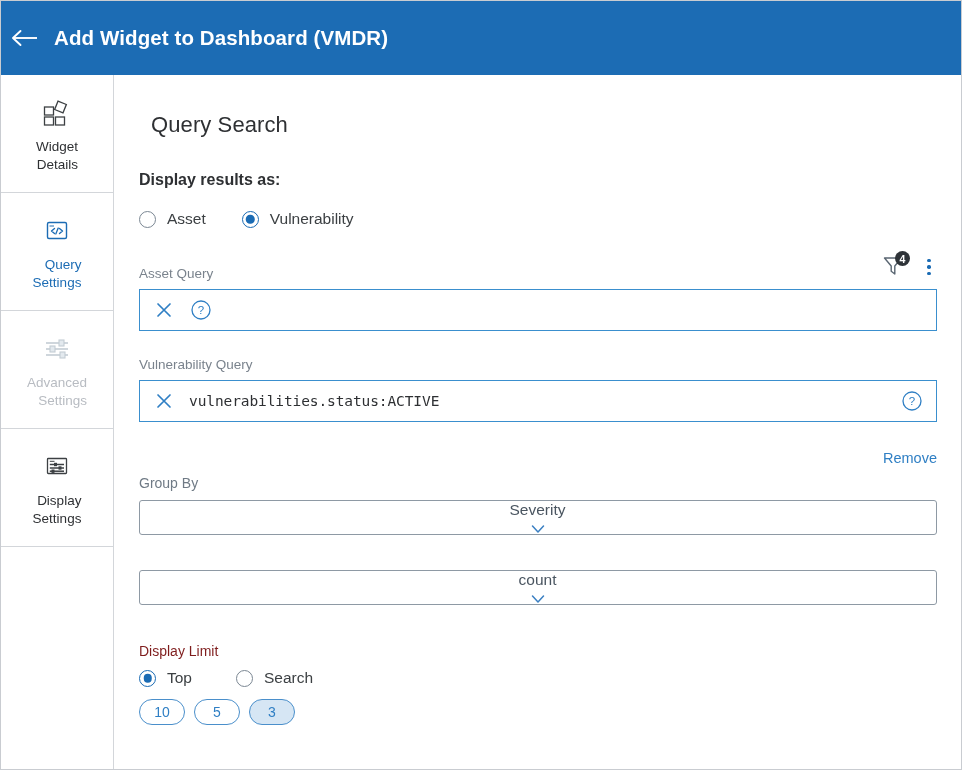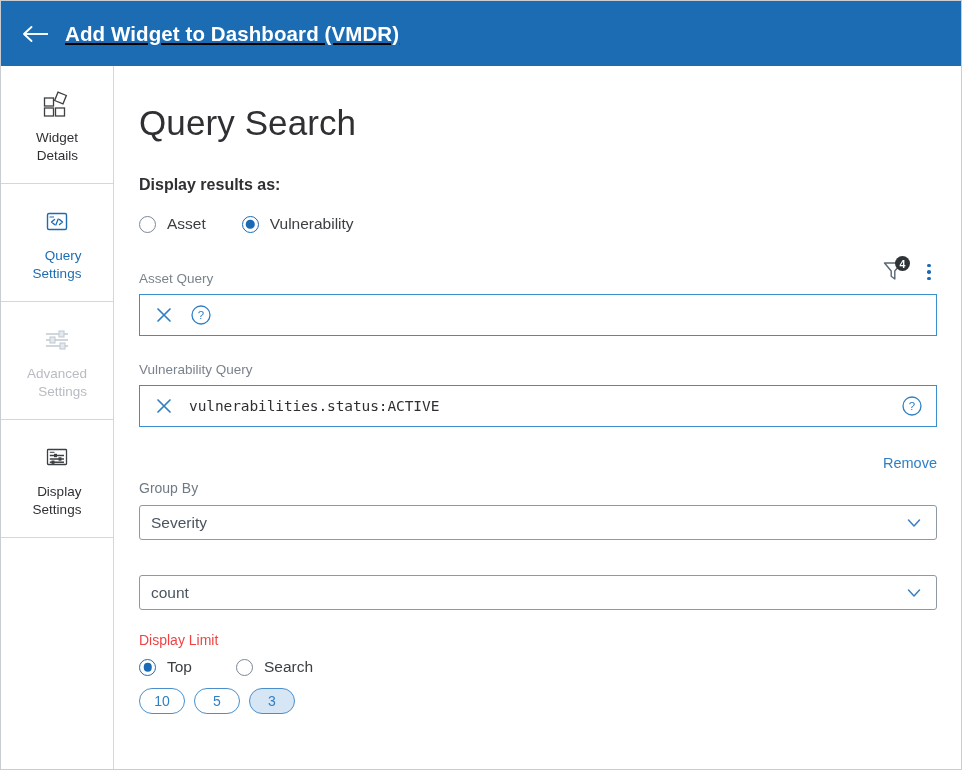--- a/index.html
+++ b/index.html
@@ -17,27 +17,26 @@
     width: 962px;
     height: 770px;
     box-sizing: border-box;
     background: #ffffff;
     border: 1px solid #c9ccd1;
     overflow: hidden;
   }
 
   
   .titlebar {
-    height: 65px;
+    height: 74px;
     background: #1c6cb4;
     display: flex;
     align-items: center;
-    padding-left: 14px;
-    box-sizing: border-box;
-    text-decoration: underline;
+    padding-left: 3px;
+    box-sizing: border-box;
   }
   .back-arrow {
     width: 42px;
     height: 42px;
     display: flex;
     align-items: center;
     justify-content: center;
     cursor: pointer;
     flex: none;
   }
@@ -98,23 +97,23 @@
   .main {
     flex: 1;
     padding: 28px 0 0 0;
     box-sizing: border-box;
     overflow: hidden;
     position: relative;
   }
   .main-inner { padding: 0 24px 0 25px; }
 
   .page-title {
-    font-size: 35px;
+    font-size: 22px;
     color: #2e3033;
-    margin: 9px 0 0 0;
+    margin: 9px 0 0 12px;
     font-weight: normal;
     letter-spacing: 0.1px;
   }
 
   .section-label {
     font-size: 16px;
     font-weight: bold;
     color: #2e3033;
     margin-top: 33px;
   }
@@ -285,38 +284,39 @@
     height: 35px;
     border: 1px solid #8e99a4;
     border-radius: 3px;
     display: flex;
     align-items: center;
     justify-content: space-between;
     padding: 0 12px 0 11px;
     box-sizing: border-box;
     cursor: pointer;
     background: #ffffff;
+    flex-direction: column;
   }
   .select-value {
     font-size: 15.5px;
     color: #4a5560;
   }
   .chev {
     flex: none;
     display: flex;
     align-items: center;
   }
 
   .gap-24 { height: 26px; }
 
   
   .limit-label {
     font-size: 14px;
-    color: #ef4444;
-    margin-top: 22px;
+    color: #7f1d1d;
+    margin-top: 38px;
   }
   .limit-radios {
     display: flex;
     align-items: center;
     margin-top: 10px;
   }
   .limit-radios .radio { margin-right: 44px; }
   .limit-radios .radio-text { font-size: 15.5px; color: #3c4043; }
 
   .pill-row {

